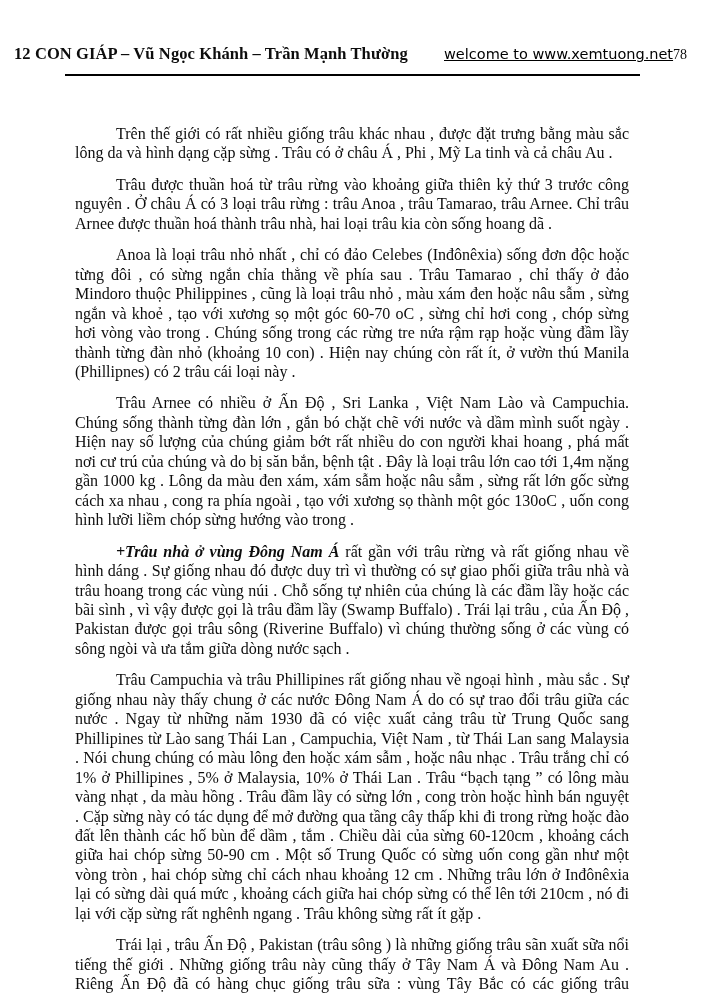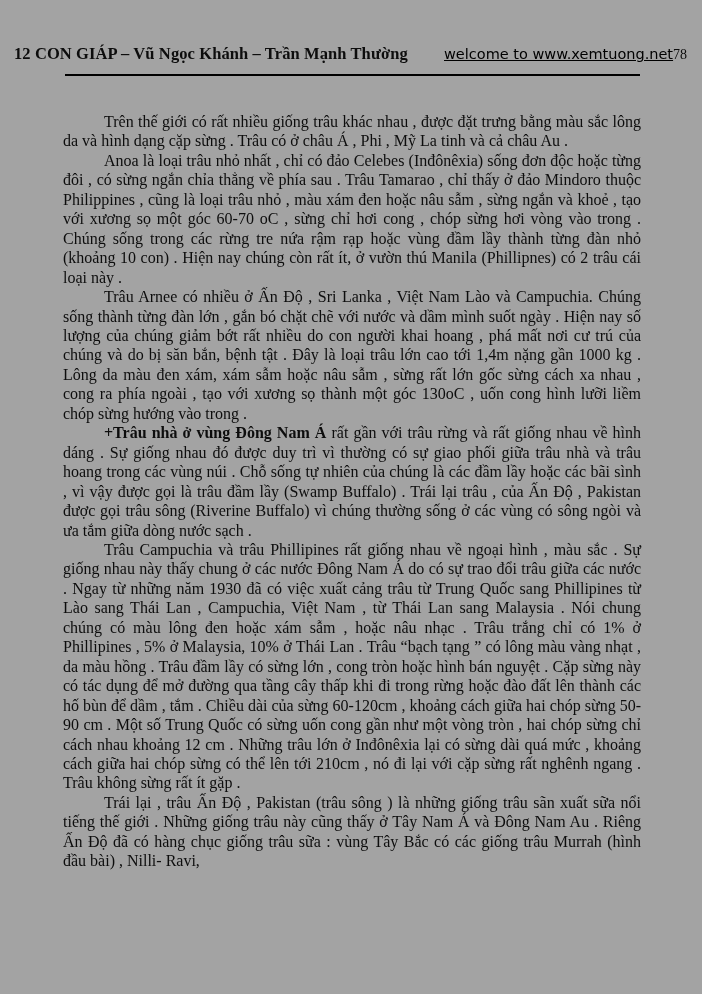--- a/index.html
+++ b/index.html
@@ -1,20 +1,20 @@
 <!DOCTYPE html>
 <html><head>
 <meta charset="utf-8">
 <style>
   html,body { margin:0; padding:0; background:#e8e8e8; }
   .page {
     position:relative;
     width:702px; height:994px;
     margin:0 auto;
-    background:#a3a3a3;
+    background:#ffffff;
     font-family:"Liberation Serif","DejaVu Serif",serif;
     color:#0d0d0d;
     overflow:hidden;
   }
   .header-title {
     position:absolute; left:14px; top:44px;
     font-size:16.5px; font-weight:bold;
     letter-spacing:0.1px;
     white-space:nowrap;
   }
@@ -40,41 +40,42 @@
     background:#000000;
   }
   .body-text {
     position:absolute; left:63px; top:112px;
     width:578px;
     font-size:16px;
     line-height:19.45px;
     text-align:justify;
   }
   .body-text p {
-    margin:0; padding:0;
+    margin:12px; padding:0;
     text-indent:41px;
   }
   .body-text p.noindent { text-indent:0; }
-  .lead { font-weight:bold; }
+  .lead { font-weight:bold; font-style:italic; }
 </style>
 </head>
 <body>
 
 <div class="page">
 
   <div class="header-title">12 CON GIÁP – Vũ Ngọc Khánh – Trần Mạnh Thường</div>
 
   <div class="header-right">
     <a href="#" class="header-link">welcome to www.xemtuong.net</a><span class="header-page-number">78</span>
   </div>
 
   <div class="header-rule"></div>
 
   <main class="body-text">
     <p>Trên thế giới có rất nhiều giống trâu khác nhau , được đặt trưng bằng màu sắc lông da và hình dạng cặp sừng . Trâu có ở châu Á , Phi , Mỹ La tinh và cả châu Au .</p>
+    <p>Trâu được thuần hoá từ trâu rừng vào khoảng giữa thiên kỷ thứ 3 trước công nguyên . Ở châu Á có 3 loại trâu rừng : trâu Anoa , trâu Tamarao, trâu Arnee. Chỉ trâu Arnee được thuần hoá thành trâu nhà, hai loại trâu kia còn sống hoang dã .</p>
     <p>Anoa là loại trâu nhỏ nhất , chỉ có đảo Celebes (Inđônêxia) sống đơn độc hoặc từng đôi , có sừng ngắn chỉa thẳng về phía sau . Trâu Tamarao , chỉ thấy ở đảo Mindoro thuộc Philippines , cũng là loại trâu nhỏ , màu xám đen hoặc nâu sẫm , sừng ngắn và khoẻ , tạo với xương sọ một góc 60-70 oC  , sừng chỉ hơi cong , chóp sừng hơi vòng vào trong . Chúng sống trong các rừng tre nứa rậm rạp hoặc vùng đầm lầy thành từng đàn nhỏ (khoảng 10 con) . Hiện nay chúng còn rất ít, ở vườn thú Manila (Phillipnes) có 2 trâu cái loại này .</p>
     <p>Trâu Arnee có nhiều ở Ấn Độ , Sri Lanka , Việt Nam Lào và Campuchia. Chúng sống thành từng đàn lớn , gắn bó chặt chẽ với nước và dầm mình suốt ngày . Hiện nay số lượng của chúng giảm bớt rất nhiều do con người khai hoang , phá mất nơi cư trú của chúng và do bị săn bắn, bệnh tật . Đây là loại trâu lớn cao tới 1,4m nặng gần 1000 kg . Lông da màu đen xám, xám sẫm hoặc nâu sẫm , sừng rất lớn gốc sừng cách xa nhau , cong ra phía ngoài , tạo với xương sọ thành một góc 130oC , uốn cong hình lưỡi liềm chóp sừng hướng vào trong .</p>
     <p><span class="lead">+Trâu nhà ở vùng Đông Nam Á</span><span> rất gần với trâu rừng và rất giống nhau về hình dáng . Sự giống  nhau đó được duy trì vì thường có sự giao phối giữa trâu nhà và trâu hoang trong các vùng núi . Chỗ sống tự nhiên của chúng là các đầm lầy hoặc các bãi sình , vì vậy được gọi là trâu đầm lầy (Swamp Buffalo) . Trái lại trâu , của Ấn Độ , Pakistan được gọi trâu sông (Riverine Buffalo) vì chúng thường sống ở các vùng có sông ngòi và ưa tắm giữa dòng nước sạch .</span></p>
     <p>Trâu Campuchia và trâu Phillipines rất giống nhau về ngoại hình , màu sắc . Sự giống nhau này thấy chung ở các nước Đông Nam Á do có sự trao đổi trâu giữa các nước . Ngay từ những năm 1930 đã có việc xuất cảng trâu từ Trung Quốc sang Phillipines từ Lào sang Thái Lan , Campuchia, Việt Nam , từ Thái Lan sang Malaysia . Nói chung chúng có màu lông đen hoặc xám sẫm , hoặc nâu nhạc . Trâu trắng chỉ có 1% ở Phillipines , 5% ở Malaysia, 10% ở Thái Lan . Trâu “bạch tạng ” có lông màu vàng nhạt , da màu hồng . Trâu đầm lầy có sừng lớn , cong tròn hoặc hình bán nguyệt . Cặp sừng này có tác dụng để mở đường qua tầng cây thấp khi đi trong rừng hoặc đào đất lên thành các hố bùn để dầm , tắm . Chiều dài của sừng 60-120cm , khoảng cách giữa hai chóp sừng 50-90 cm . Một số Trung Quốc có sừng uốn cong gần như một vòng tròn , hai chóp sừng chỉ cách nhau khoảng 12 cm . Những trâu lớn ở Inđônêxia lại có sừng dài quá mức , khoảng cách giữa hai chóp sừng có thể lên tới 210cm , nó đi lại với cặp sừng rất nghênh ngang . Trâu không sừng rất ít gặp .</p>
     <p>Trái lại , trâu Ấn Độ , Pakistan (trâu sông ) là những giống trâu sãn xuất sữa nổi tiếng thế giới . Những giống trâu này cũng thấy ở Tây Nam Á và Đông Nam Au . Riêng Ấn Độ đã có hàng chục giống trâu sữa : vùng Tây Bắc có các giống trâu Murrah (hình đầu bài) , Nilli- Ravi,</p>
   </main>
 
 </div>
 
 </body></html>

